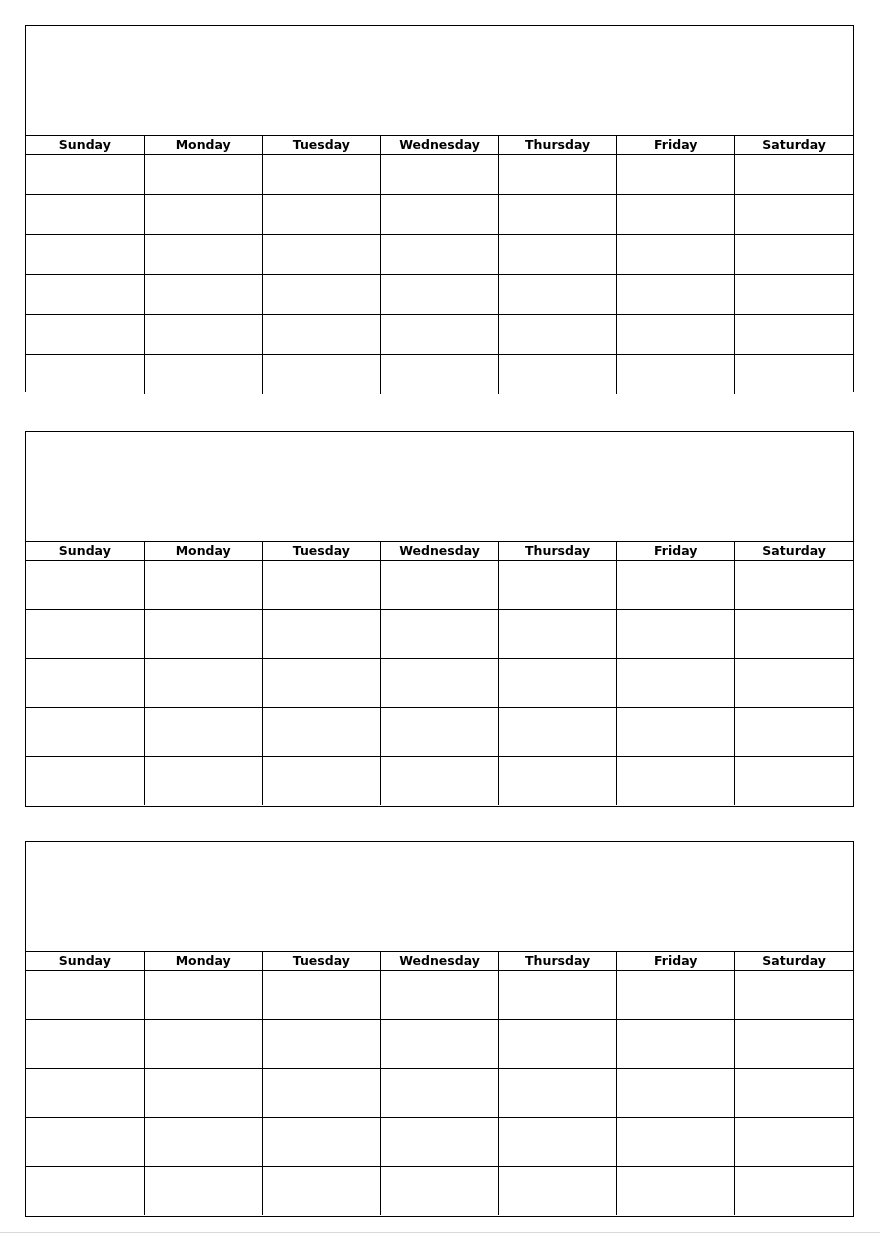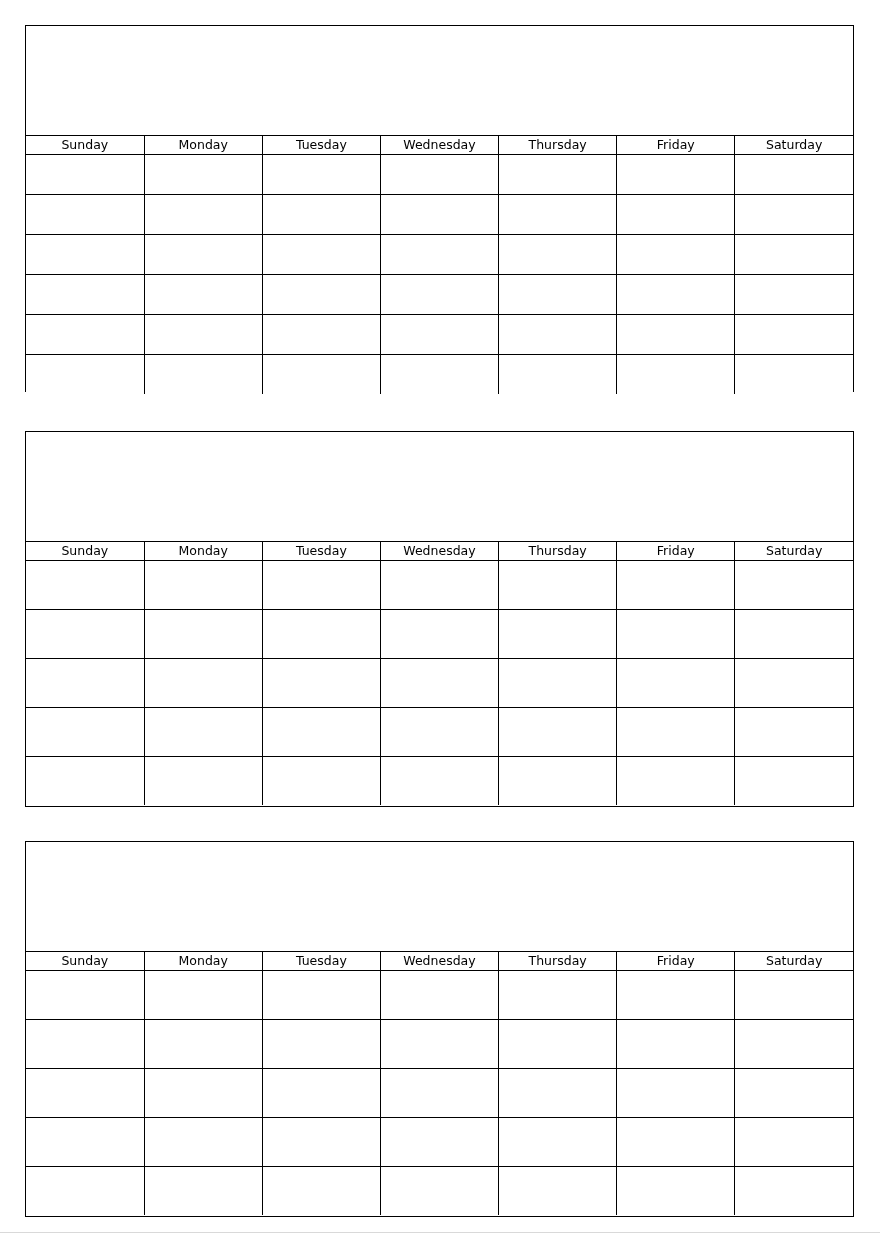--- a/index.html
+++ b/index.html
@@ -41,21 +41,21 @@
     table-layout: fixed;
   }
   .cal-grid th, .cal-grid td {
     border: 1px solid #000000;
     box-sizing: border-box;
     padding: 0;
     margin: 0;
     background: #ffffff;
   }
   .cal-grid th {
-    font-weight: normal;
+    font-weight: bold;
     font-size: 12.5px;
     line-height: 1;
     text-align: center;
     height: 18px;
     vertical-align: middle;
     border-top: none;
   }
   .cal-grid th:first-child,
   .cal-grid td:first-child {
     border-left: none;

